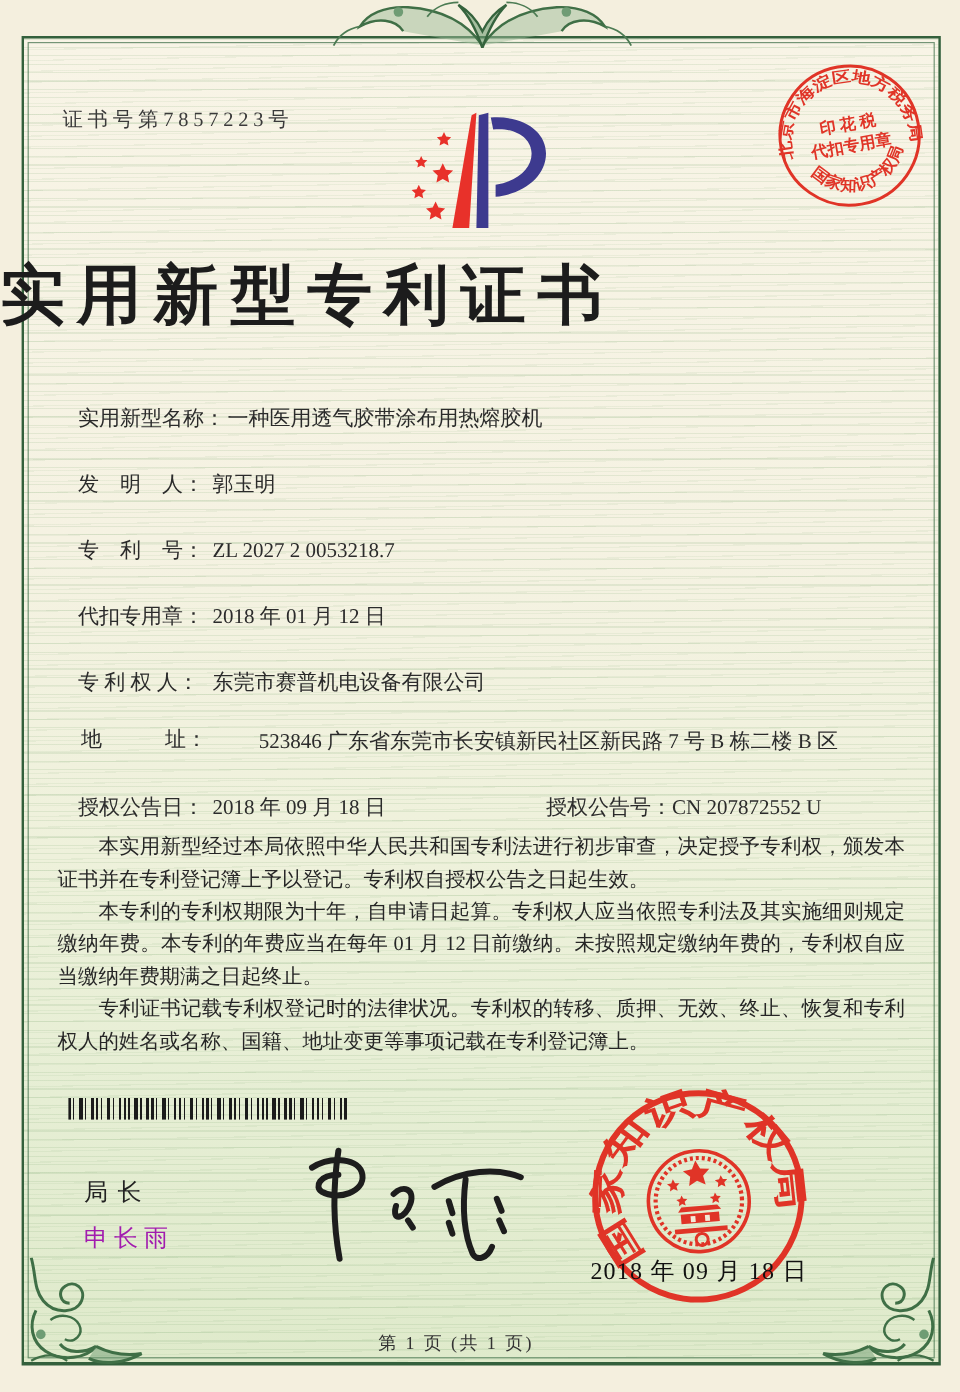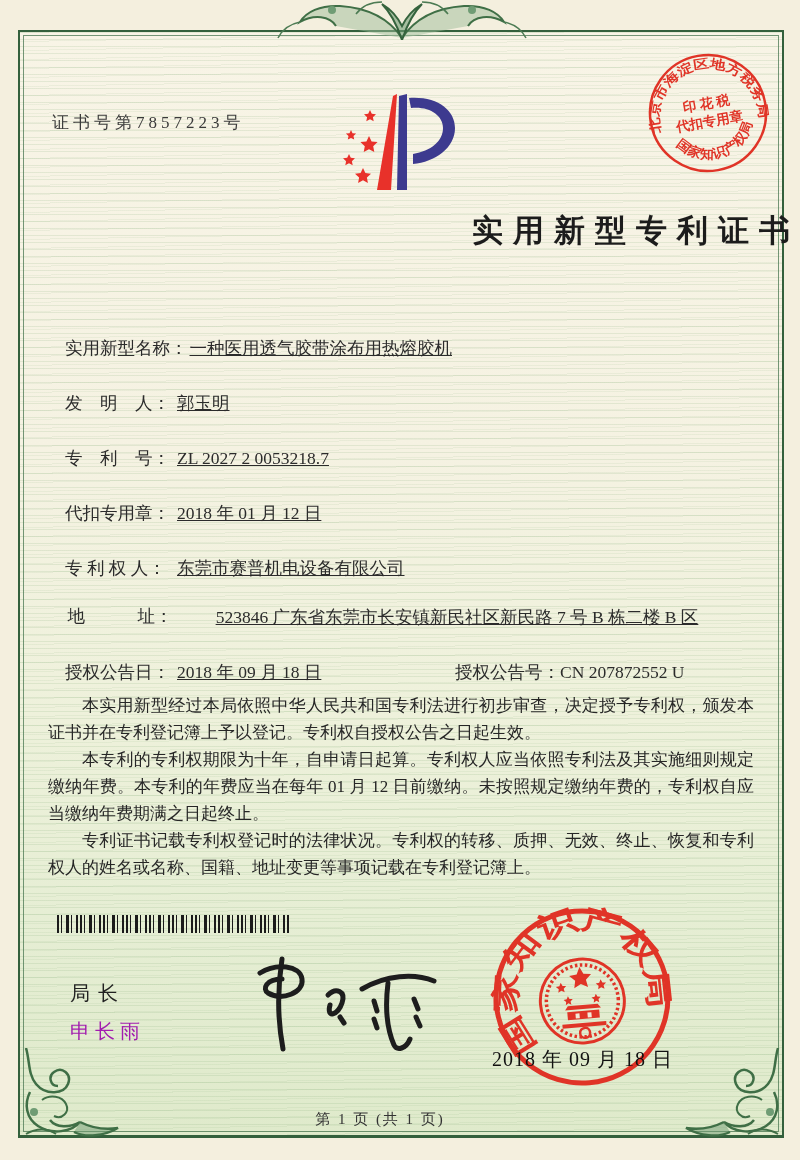--- a/index.html
+++ b/index.html
@@ -23,31 +23,31 @@
   }
   .frame-inner {
     position:absolute; inset:3px; border:1px solid rgba(72,118,80,0.75);
   }
 
   .ornament { position:absolute; pointer-events:none; }
 
   
   .cert-no {
     position:absolute; left:52px; top:88px;
-    font-size:17px; letter-spacing:4px; color:#3a3a3a;margin-top:23px;
+    font-size:17px; letter-spacing:4px; color:#3a3a3a;
   }
   .logo-box { position:absolute; left:333px; top:88px; width:138px; height:108px; }
   .doc-title {
     position:absolute; left:0; top:210px; width:100%;
-    text-align:right; font-size:31px; font-weight:bold; color:#1c1c1c;
+    text-align:left; font-size:54px; font-weight:bold; color:#1c1c1c;
     letter-spacing:10px;
   }
   .field-row { position:absolute; left:65px; font-size:17.5px; color:#2b2b2b; white-space:nowrap; }
   .field-row .lbl { display:inline-block; min-width:110px; }
-  .field-row .val { margin-left:2px;text-decoration:underline; }
+  .field-row .val { margin-left:2px; }
   .row-0 { top:336px; } .row-1 { top:391px; } .row-2 { top:446px; }
   .row-3 { top:501px; } .row-4 { top:556px; }
   .row-addr { top:604px; white-space:normal;text-align:center; }
   .row-addr .val { display:inline-block; vertical-align:top; width:560px; line-height:27px; margin-left:2px; }
   .row-grant { top:660px; }
   .grant-right { position:absolute; left:390px; top:0; white-space:nowrap; }
   .body-text {
     position:absolute; left:48px; top:692px; width:706px;
     font-size:17px; line-height:27px; color:#262626;
     text-align:justify;

